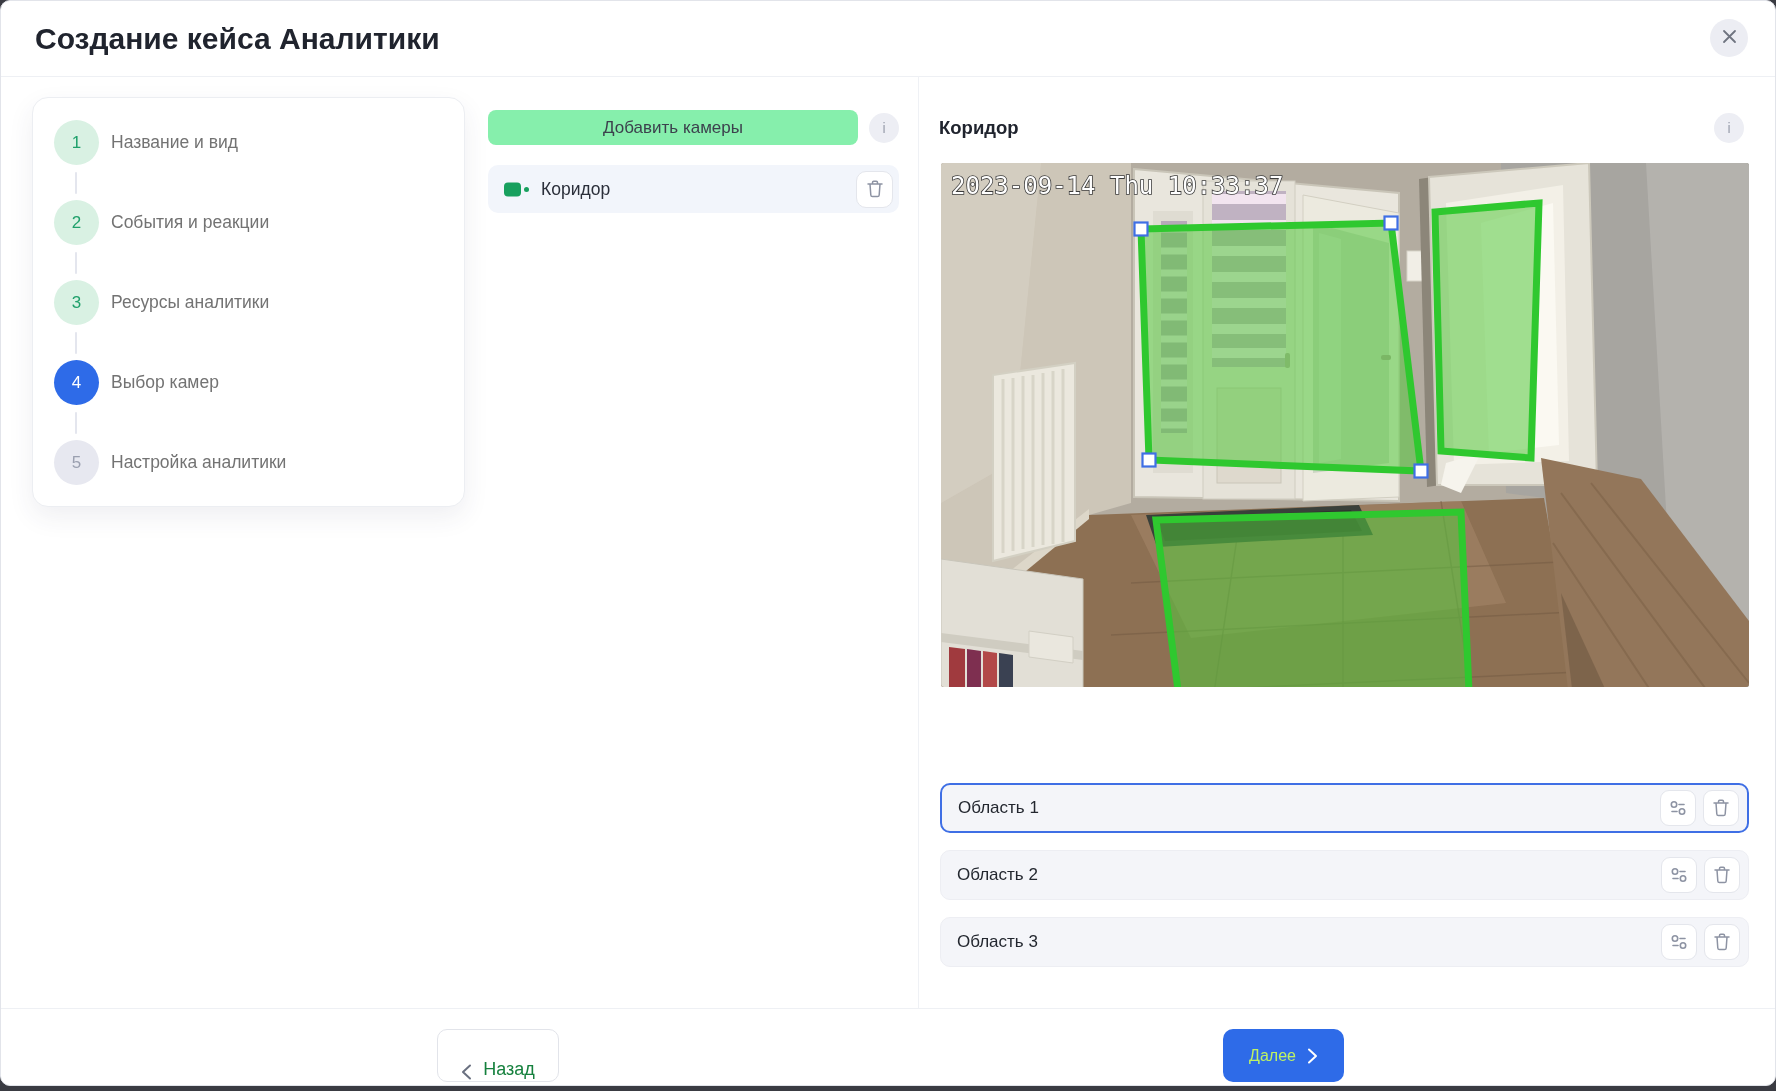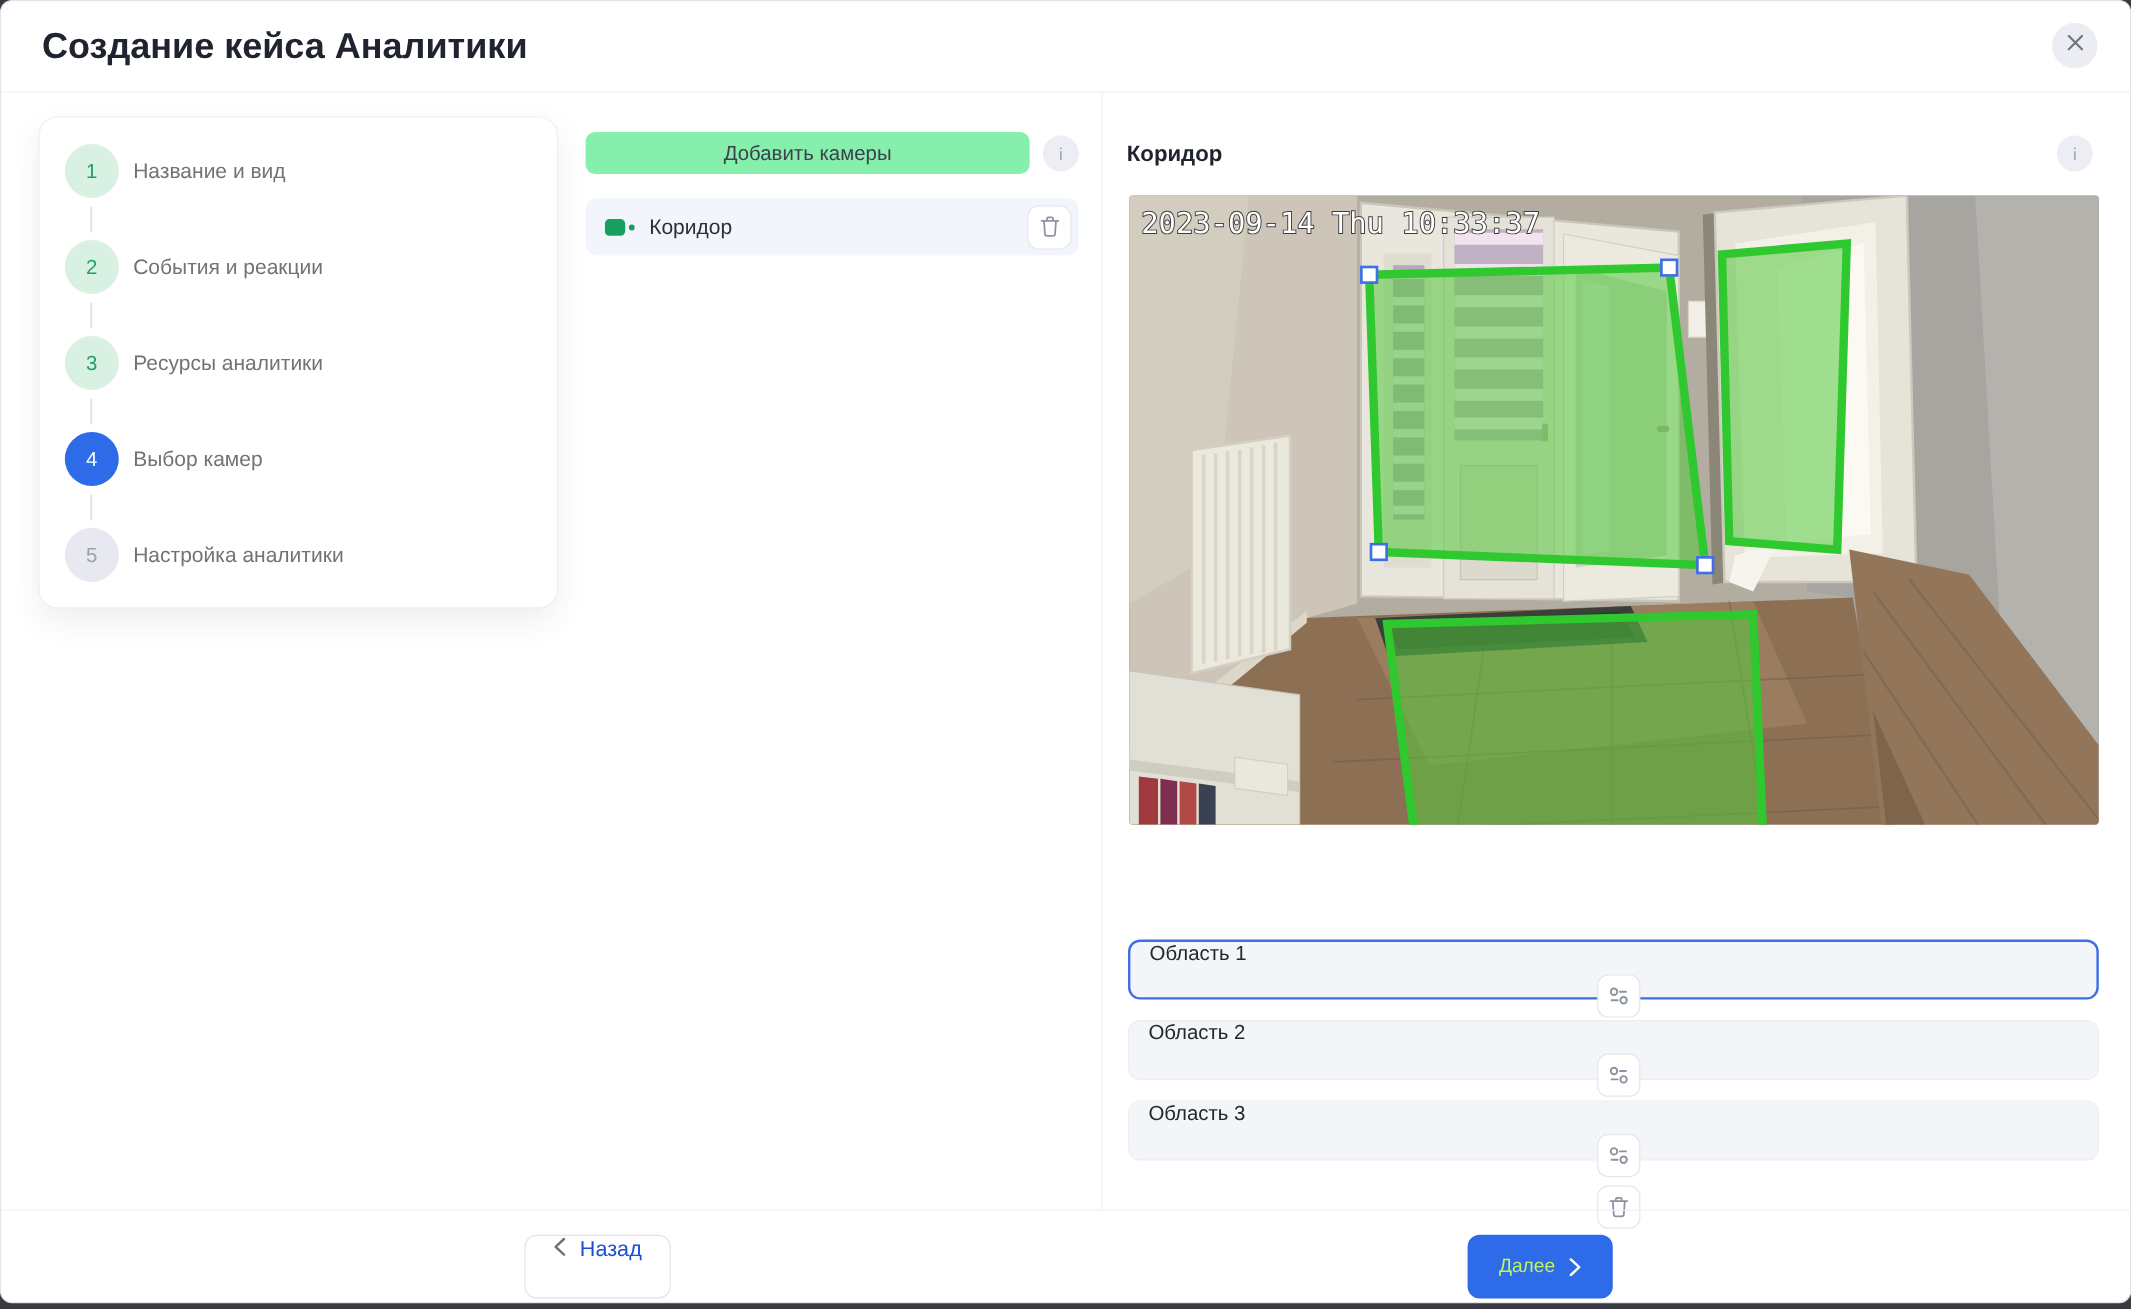--- a/index.html
+++ b/index.html
@@ -45,31 +45,31 @@
   .icon-btn{margin-left:auto;width:37px;height:37px;background:#fff;border:1px solid #e4e6ec;border-radius:10px;
     display:flex;align-items:center;justify-content:center;cursor:pointer;padding:0;flex:none;}
   .v-divider{position:absolute;left:917px;top:75px;width:1px;height:932px;background:#eff1f5;}
   
   .panel-title{position:absolute;left:938px;top:116px;font-size:18.5px;font-weight:700;color:#20242e;}
   .cam-frame{position:absolute;left:940px;top:162px;width:808px;height:524px;border-radius:3px;overflow:hidden;background:#9a958b;}
   .cam-frame svg{display:block;}
   .ts{font-family:"DejaVu Sans Mono",monospace;font-size:24px;fill:#ffffff;paint-order:stroke;stroke:#3c3c3c;stroke-width:1.6px;}
   
   .area-row{position:absolute;left:939px;width:809px;height:50px;background:#f4f5f9;border:1px solid #edeef3;
-    border-radius:10px;display:flex;align-items:center;gap:7px;padding:0 8px 0 16px;box-sizing:border-box;cursor:pointer;flex-direction:column;}
+    border-radius:10px;display:flex;align-items:center;gap:7px;padding:0 8px 0 16px;box-sizing:border-box;cursor:pointer;}
   .area-row.selected{border:2px solid #3f6fe5;}
   .r1{top:782px}.r2{top:849px}.r3{top:916px}
   .area-label{font-size:17px;color:#23272f;margin-right:auto;}
   .row-btn{width:36px;height:36px;background:#fff;border:1px solid #e4e6ec;border-radius:9px;
     display:flex;align-items:center;justify-content:center;cursor:pointer;padding:0;flex:none;}
   
   .f-divider{position:absolute;left:0;right:0;top:1007px;height:1px;background:#eef0f4;}
   .back-btn{position:absolute;left:436px;top:1028px;width:122px;height:53px;background:#fff;
-    border:1px solid #e2e4ea;border-radius:10px;display:flex;align-items:flex-start;justify-content:center;gap:11px;
-    font-size:18px;color:#1d4ed8;cursor:pointer;font-family:inherit;}
+    border:1px solid #e2e4ea;border-radius:10px;display:flex;align-items:flex-end;justify-content:center;gap:11px;
+    font-size:18px;color:#15803d;cursor:pointer;font-family:inherit;}
   .next-btn{position:absolute;left:1222px;top:1028px;width:121px;height:53px;background:#2e6be8;
     border:none;border-radius:10px;display:flex;align-items:center;justify-content:center;gap:11px;
     font-size:16px;color:#bef264;cursor:pointer;font-family:inherit;}
 </style>
 </head>
 <body>
 
 <div class="modal">
 
   <div class="hdr">

